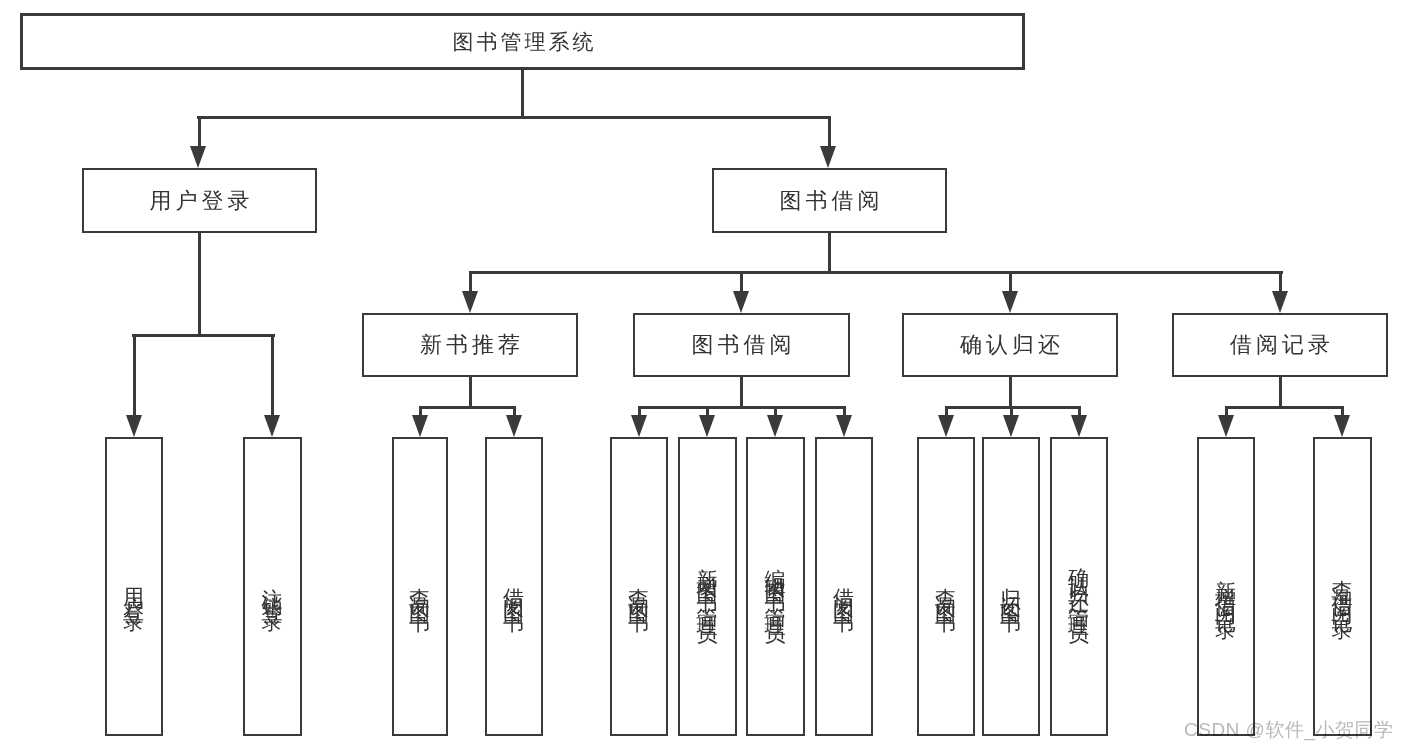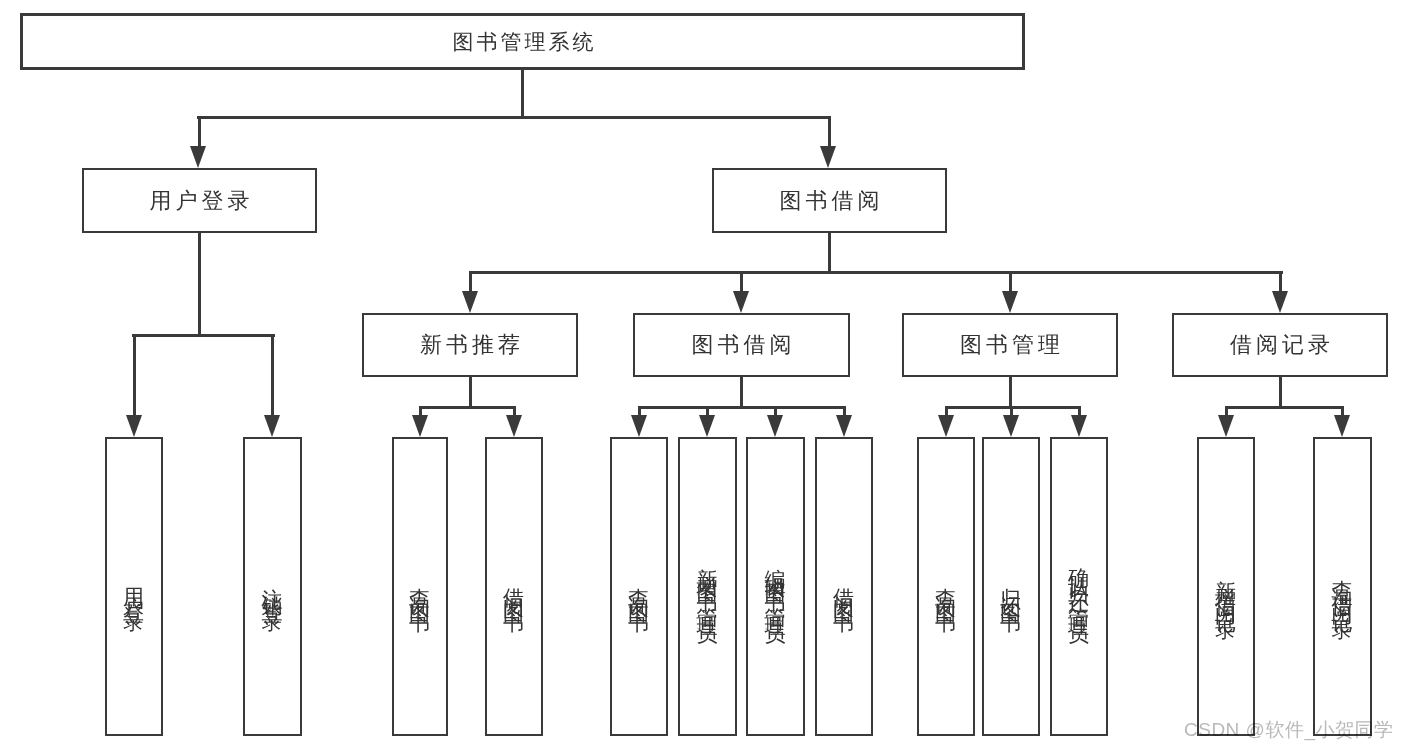--- a/index.html
+++ b/index.html
@@ -139,21 +139,21 @@
     <span class="hlabel">图书借阅</span>
   </div>
 
   <div class="node" style="left:633px;top:313px;width:217px;height:64px">
     <span class="hlabel">图书借阅</span>
   </div>
   <div class="node" style="left:362px;top:313px;width:216px;height:64px">
     <span class="hlabel">新书推荐</span>
   </div>
   <div class="node" style="left:902px;top:313px;width:216px;height:64px">
-    <span class="hlabel">图书管理</span>
+    <span class="hlabel">确认归还</span>
   </div>
   <div class="node" style="left:1172px;top:313px;width:216px;height:64px">
     <span class="hlabel">借阅记录</span>
   </div>
 
   <div class="vnode" style="left:105px;top:437px;width:58px;height:299px">
     <span class="vlabel">用户登录</span>
   </div>
   <div class="vnode" style="left:243px;top:437px;width:59px;height:299px">
     <span class="vlabel">注销登录</span>

